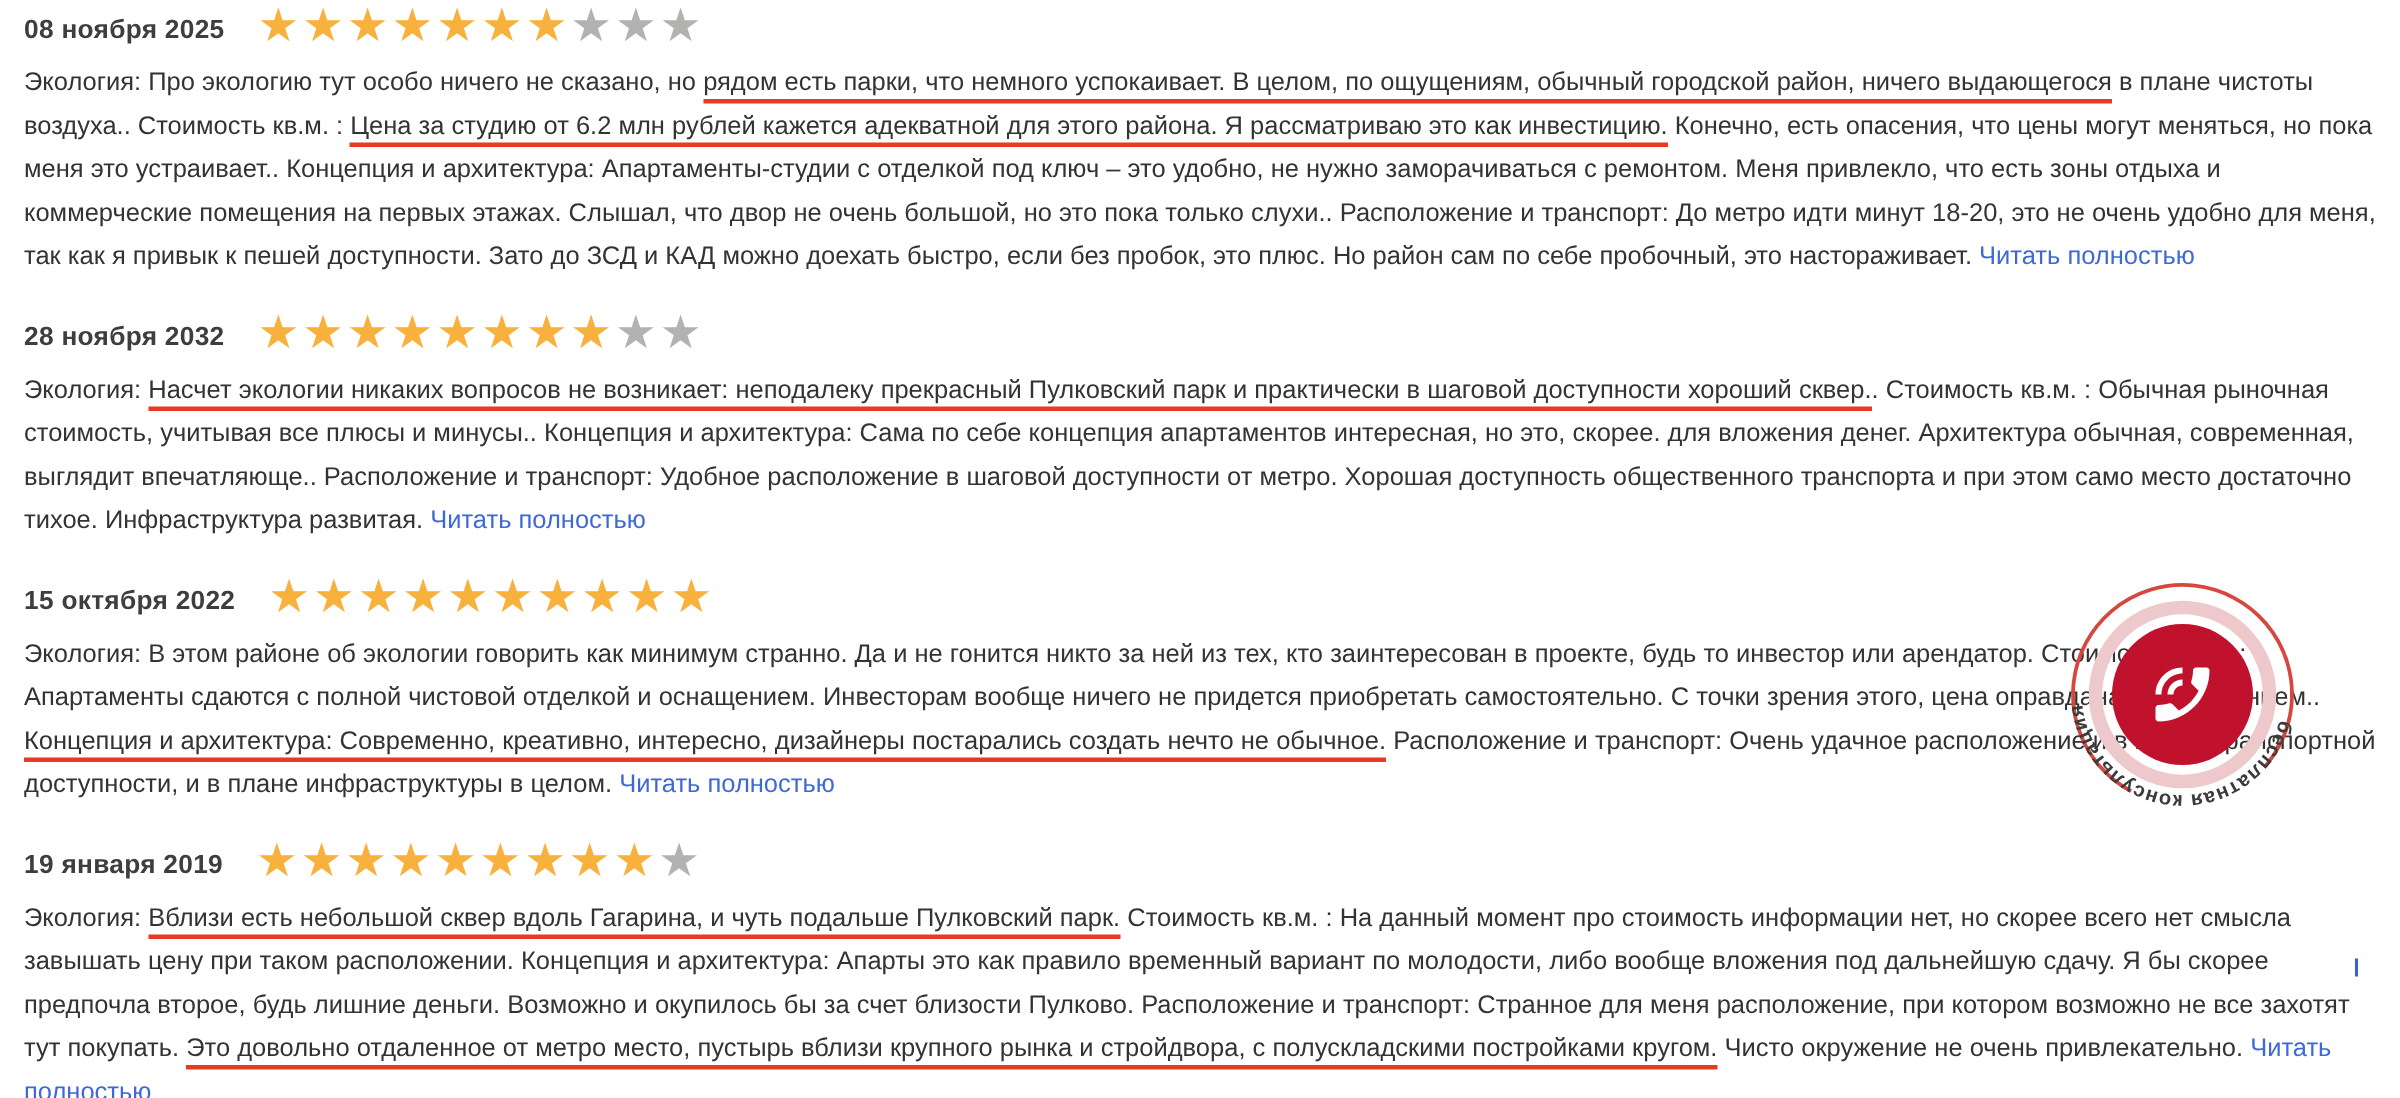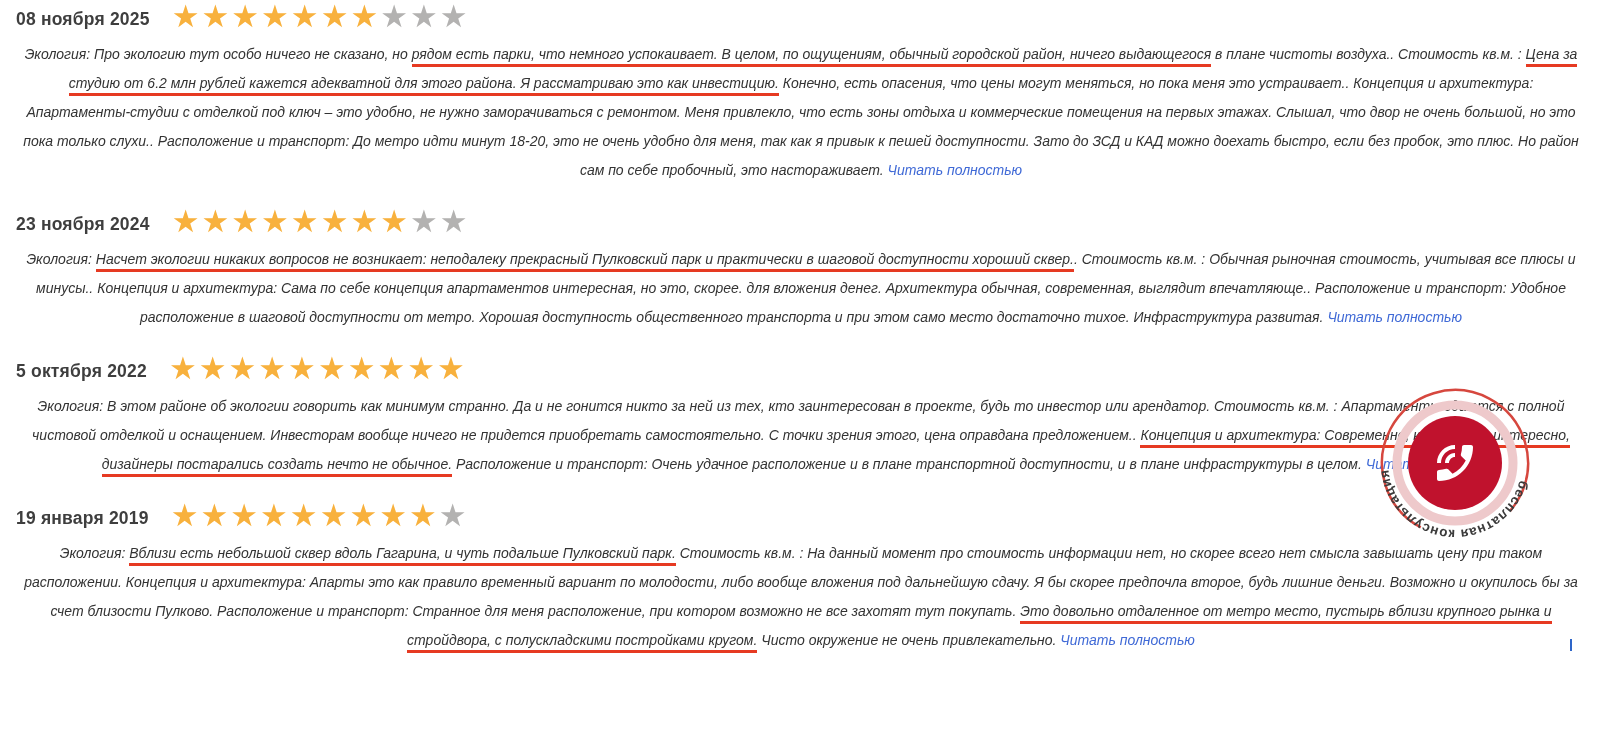--- a/index.html
+++ b/index.html
@@ -1,26 +1,26 @@
 <!DOCTYPE html>
 <html><head>
 <meta charset="utf-8">
 <style>
   html, body { margin:0; padding:0; background:#ffffff; }
   body { font-family:"Liberation Sans", sans-serif; color:#333333; }
-  .page { position:relative; width:1600px; height:732px; overflow:hidden; background:#fff;text-align:center; }
+  .page { position:relative; width:1600px; height:732px; overflow:hidden; background:#fff; }
   #reviews { padding:6px 14px 0 16px; }
 
   .review-header { display:flex; align-items:center; gap:22px; margin:0; }
   .review-date { font-size:17.5px; font-weight:bold; color:#3e3e3e; margin:0; letter-spacing:0.2px; }
   .stars { font-size:31px; letter-spacing:2px; line-height:1; margin-top:-5px; white-space:nowrap; }
   .star { color:#b3b2b1; }
   .star.filled { color:#f8b13d; }
 
-  .review-body { font-size:14px; line-height:29px; margin:8px 0 26px;font-style:italic; }
+  .review-body { font-size:17px; line-height:29px; margin:8px 0 26px; }
   .u { border-bottom:3.5px solid #e63a22; padding-bottom:2px; }
   .read-more { color:#3f69d6; text-decoration:none; cursor:pointer; }
 
   .consult-badge { position:absolute; left:1375px; top:383px; width:160px; height:160px; cursor:pointer; }
   .consult-badge svg { display:block; }
   .badge-ring-text { font-size:13.5px; font-weight:bold; fill:#3b3b3b; letter-spacing:0.6px; }
 
   .text-caret { position:absolute; left:1570px; top:639px; width:2px; height:12px; background:#2e66c9; }
 </style>
 </head>
@@ -32,29 +32,29 @@
   <article class="review">
     <header class="review-header">
       <h3 class="review-date">08 ноября 2025</h3>
       <div class="stars"><span class="star filled">★</span><span class="star filled">★</span><span class="star filled">★</span><span class="star filled">★</span><span class="star filled">★</span><span class="star filled">★</span><span class="star filled">★</span><span class="star">★</span><span class="star">★</span><span class="star">★</span></div>
     </header>
     <p class="review-body"><span class="">Экология: Про экологию тут особо ничего не сказано, но </span><span class="u">рядом есть парки, что немного успокаивает. В целом, по ощущениям, обычный городской район, ничего выдающегося</span><span class=""> в плане чистоты воздуха.. Стоимость кв.м. : </span><span class="u">Цена за студию от 6.2 млн рублей кажется адекватной для этого района. Я рассматриваю это как инвестицию.</span><span class=""> Конечно, есть опасения, что цены могут меняться, но пока меня это устраивает.. Концепция и архитектура: Апартаменты-студии с отделкой под ключ – это удобно, не нужно заморачиваться с ремонтом. Меня привлекло, что есть зоны отдыха и коммерческие помещения на первых этажах. Слышал, что двор не очень большой, но это пока только слухи.. Расположение и транспорт: До метро идти минут 18-20, это не очень удобно для меня, так как я привык к пешей доступности. Зато до ЗСД и КАД можно доехать быстро, если без пробок, это плюс. Но район сам по себе пробочный, это настораживает. </span><a class="read-more" href="#">Читать полностью</a></p>
   </article>
 
   <article class="review">
     <header class="review-header">
-      <h3 class="review-date">23 ноября 2024</h3>
+      <h3 class="review-date">28 ноября 2032</h3>
       <div class="stars"><span class="star filled">★</span><span class="star filled">★</span><span class="star filled">★</span><span class="star filled">★</span><span class="star filled">★</span><span class="star filled">★</span><span class="star filled">★</span><span class="star filled">★</span><span class="star">★</span><span class="star">★</span></div>
     </header>
     <p class="review-body"><span class="">Экология: </span><span class="u">Насчет экологии никаких вопросов не возникает: неподалеку прекрасный Пулковский парк и практически в шаговой доступности хороший сквер.</span><span class="">. Стоимость кв.м. : Обычная рыночная стоимость, учитывая все плюсы и минусы.. Концепция и архитектура: Сама по себе концепция апартаментов интересная, но это, скорее. для вложения денег. Архитектура обычная, современная, выглядит впечатляюще.. Расположение и транспорт: Удобное расположение в шаговой доступности от метро. Хорошая доступность общественного транспорта и при этом само место достаточно тихое. Инфраструктура развитая. </span><a class="read-more" href="#">Читать полностью</a></p>
   </article>
 
   <article class="review">
     <header class="review-header">
-      <h3 class="review-date">5 октября 2022</h3>
+      <h3 class="review-date">15 октября 2022</h3>
       <div class="stars"><span class="star filled">★</span><span class="star filled">★</span><span class="star filled">★</span><span class="star filled">★</span><span class="star filled">★</span><span class="star filled">★</span><span class="star filled">★</span><span class="star filled">★</span><span class="star filled">★</span><span class="star filled">★</span></div>
     </header>
     <p class="review-body"><span class="">Экология: В этом районе об экологии говорить как минимум странно. Да и не гонится никто за ней из тех, кто заинтересован в проекте, будь то инвестор или арендатор. Стоимость кв.м. : Апартаменты сдаются с полной чистовой отделкой и оснащением. Инвесторам вообще ничего не придется приобретать самостоятельно. С точки зрения этого, цена оправдана предложением.. </span><span class="u">Концепция и архитектура: Современно, креативно, интересно, дизайнеры постарались создать нечто не обычное.</span><span class=""> Расположение и транспорт: Очень удачное расположение и в плане транспортной доступности, и в плане инфраструктуры в целом. </span><a class="read-more" href="#">Читать полностью</a></p>
   </article>
 
   <article class="review">
     <header class="review-header">
       <h3 class="review-date">19 января 2019</h3>
       <div class="stars"><span class="star filled">★</span><span class="star filled">★</span><span class="star filled">★</span><span class="star filled">★</span><span class="star filled">★</span><span class="star filled">★</span><span class="star filled">★</span><span class="star filled">★</span><span class="star filled">★</span><span class="star">★</span></div>
     </header>

